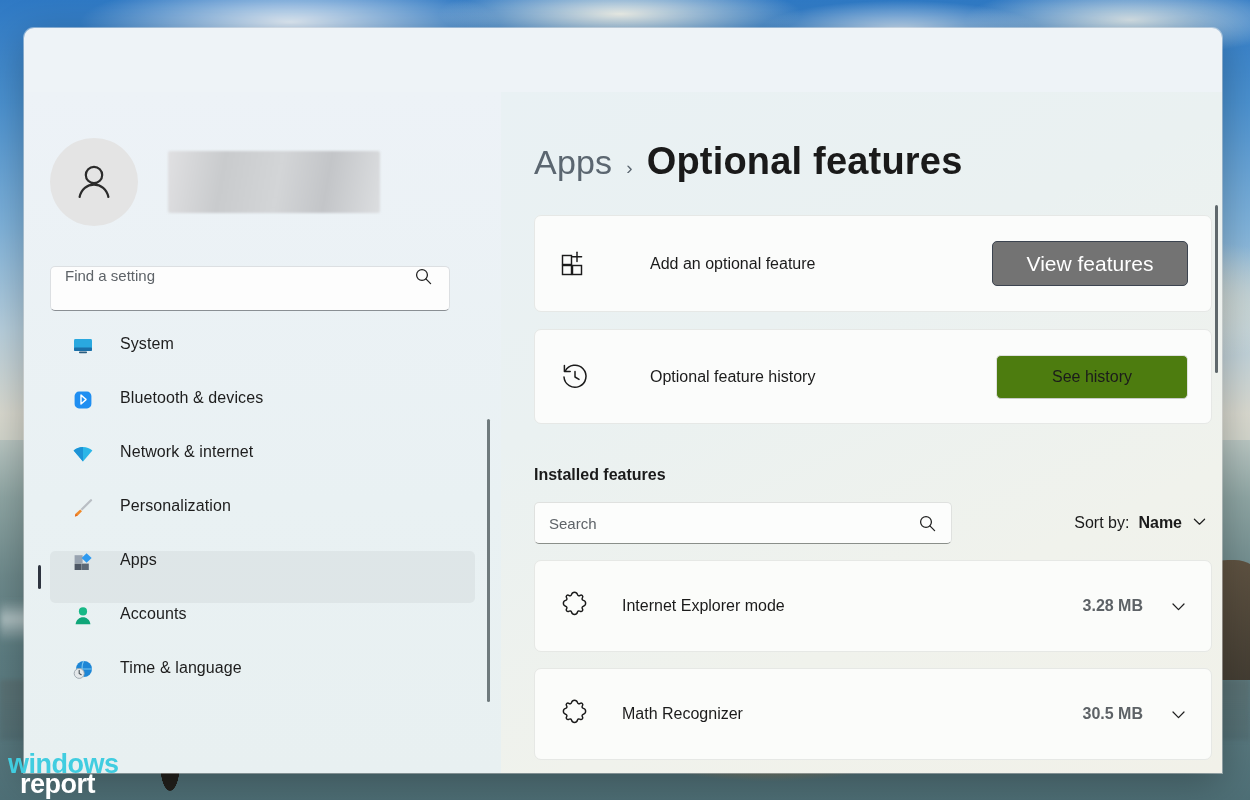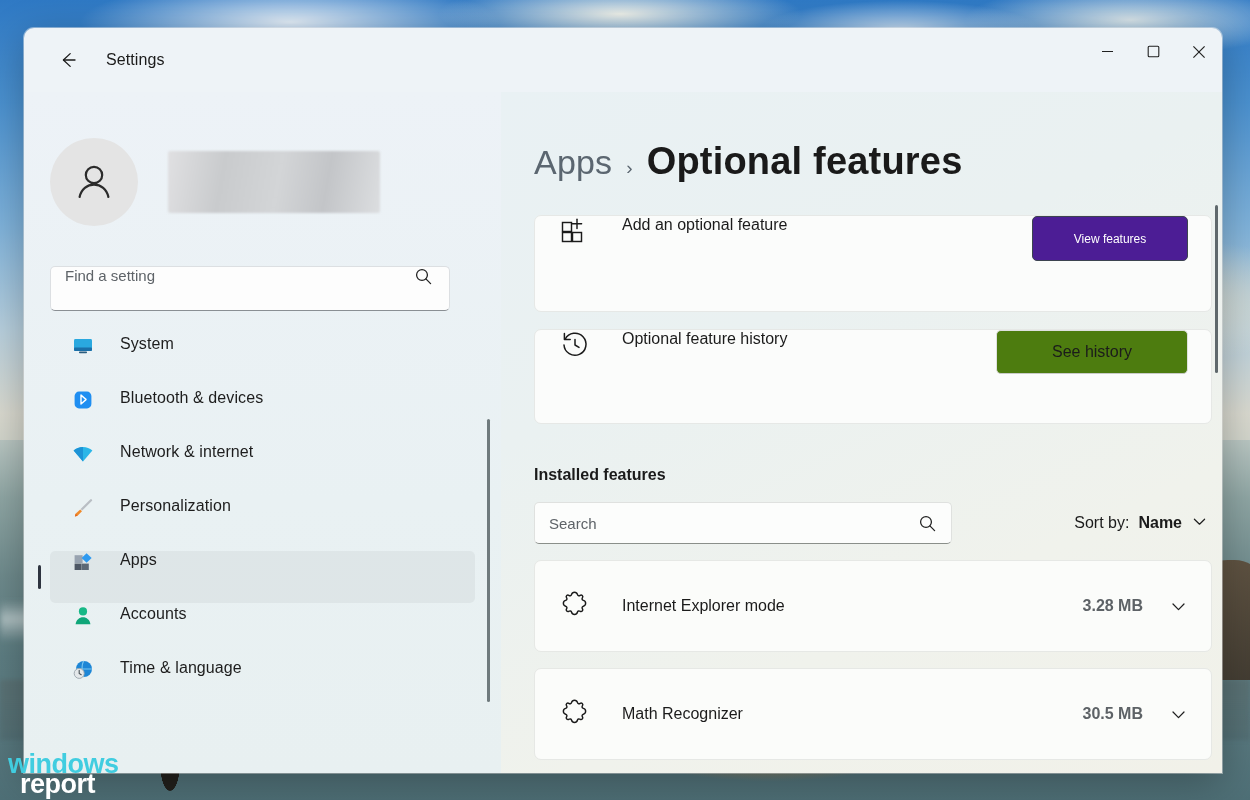--- a/index.html
+++ b/index.html
@@ -167,30 +167,30 @@
     font-size:34px; color:#5b6670; cursor:pointer; letter-spacing:.2px;
   }
   #breadcrumb-sep { font-size:19px; color:#5b6670; }
   #breadcrumb-current {
     font-size:38px; color:#1a1a1a; font-weight:600; letter-spacing:.2px;
   }
 
   .card {
     margin:0 0 0 33px; width:678px;
     background:#fbfcfb; border:1px solid #e6e8e6;
-    border-radius:7px; display:flex; align-items:flex-start;
+    border-radius:7px; display:flex; align-items:center;gap:28px;
   }
   #card-add { margin-top:32px; height:97px; padding:0 23px; }
   #card-history { margin-top:17px; height:95px; padding:0 23px; }
   .card-icon { width:34px; display:flex; align-items:center; justify-content:center; flex:0 0 auto; }
   .card-label { margin-left:30px; font-size:16px; color:#1b1b1b; }
 
   #view-features-button {
-    margin-left:auto; width:156px; height:45px; border-radius:5px;
-    background:#4c1d95; color:#ffffff; font-size:12px;
+    margin-left:auto; width:196px; height:45px; border-radius:5px;
+    background:#737373; color:#ffffff; font-size:21px;
     font-family:"Liberation Sans", sans-serif;
     border:1px solid #3c4450; cursor:pointer;
     display:flex; align-items:center; justify-content:center;
   }
   #see-history-button {
     margin-left:auto; width:192px; height:44px; border-radius:5px;
     background:#4d7c0f; color:#1b1b1b; font-size:16px;
     font-family:"Liberation Sans", sans-serif;
     border:1px solid #dfe1df; border-bottom-color:#c9cbc9; cursor:pointer;
     display:flex; align-items:center; justify-content:center;
@@ -252,47 +252,20 @@
   <div class="tree"></div>
 </div>
 
 <div id="watermark">
   <span class="wm1">windows</span>
   <span class="wm2">report</span>
 </div>
 
 <div id="settings-window">
 
-  <div id="titlebar">
-    <div id="back-button">
-      <svg width="20" height="20" viewBox="0 0 20 20">
-        <path d="M12.2 3.6 5.4 10l6.8 6.4" fill="none" stroke="#1b1b1b" stroke-width="1.3" stroke-linecap="round" stroke-linejoin="round"></path>
-        <line x1="5.6" y1="10" x2="17" y2="10" stroke="#1b1b1b" stroke-width="1.3" stroke-linecap="round"></line>
-      </svg>
-    </div>
-    <div id="app-title">Settings</div>
-    <div class="wincontrols">
-      <div class="wc">
-        <svg width="13" height="13" viewBox="0 0 13 13">
-          <line x1="1" y1="6.5" x2="12" y2="6.5" stroke="currentColor" stroke-width="1.1"></line>
-        </svg>
-      </div>
-      <div class="wc">
-        <svg width="13" height="13" viewBox="0 0 13 13">
-          <rect x="1.2" y="1.2" width="10.6" height="10.6" fill="none" stroke="currentColor" stroke-width="1.1" rx="1"></rect>
-        </svg>
-      </div>
-      <div class="wc close">
-        <svg width="14" height="14" viewBox="0 0 14 14">
-          <line x1="1.4" y1="1.4" x2="12.6" y2="12.6" stroke="currentColor" stroke-width="1.15"></line>
-          <line x1="12.6" y1="1.4" x2="1.4" y2="12.6" stroke="currentColor" stroke-width="1.15"></line>
-        </svg>
-      </div>
-    </div>
-  </div>
 
   <div id="sidebar">
 
     <div id="account-row">
       <div id="avatar">
         <svg width="46" height="46" viewBox="0 0 46 46">
           <circle cx="23" cy="16" r="8.2" fill="none" stroke="#2b2b2b" stroke-width="2.2"></circle>
           <path d="M8.6 38c1.6-8 7.6-12.4 14.4-12.4S35.8 30 37.4 38" fill="none" stroke="#2b2b2b" stroke-width="2.2" stroke-linecap="round"></path>
         </svg>
       </div>

